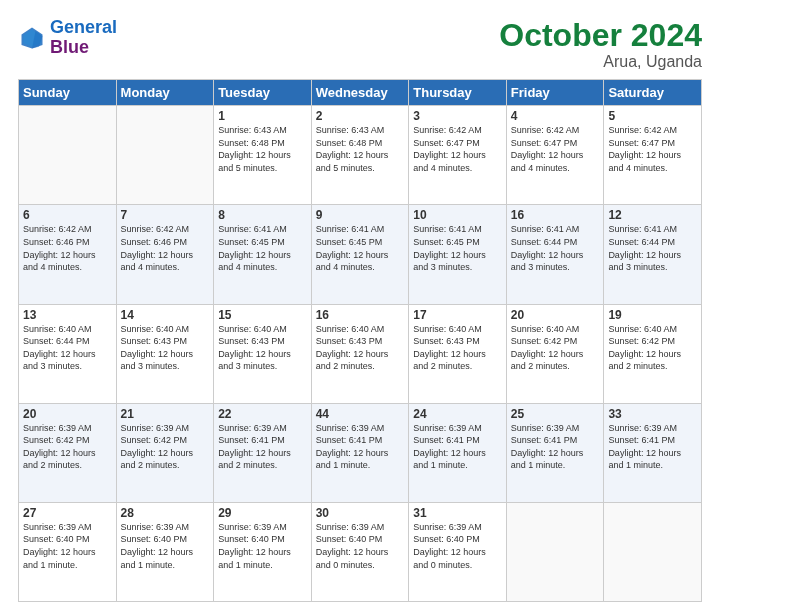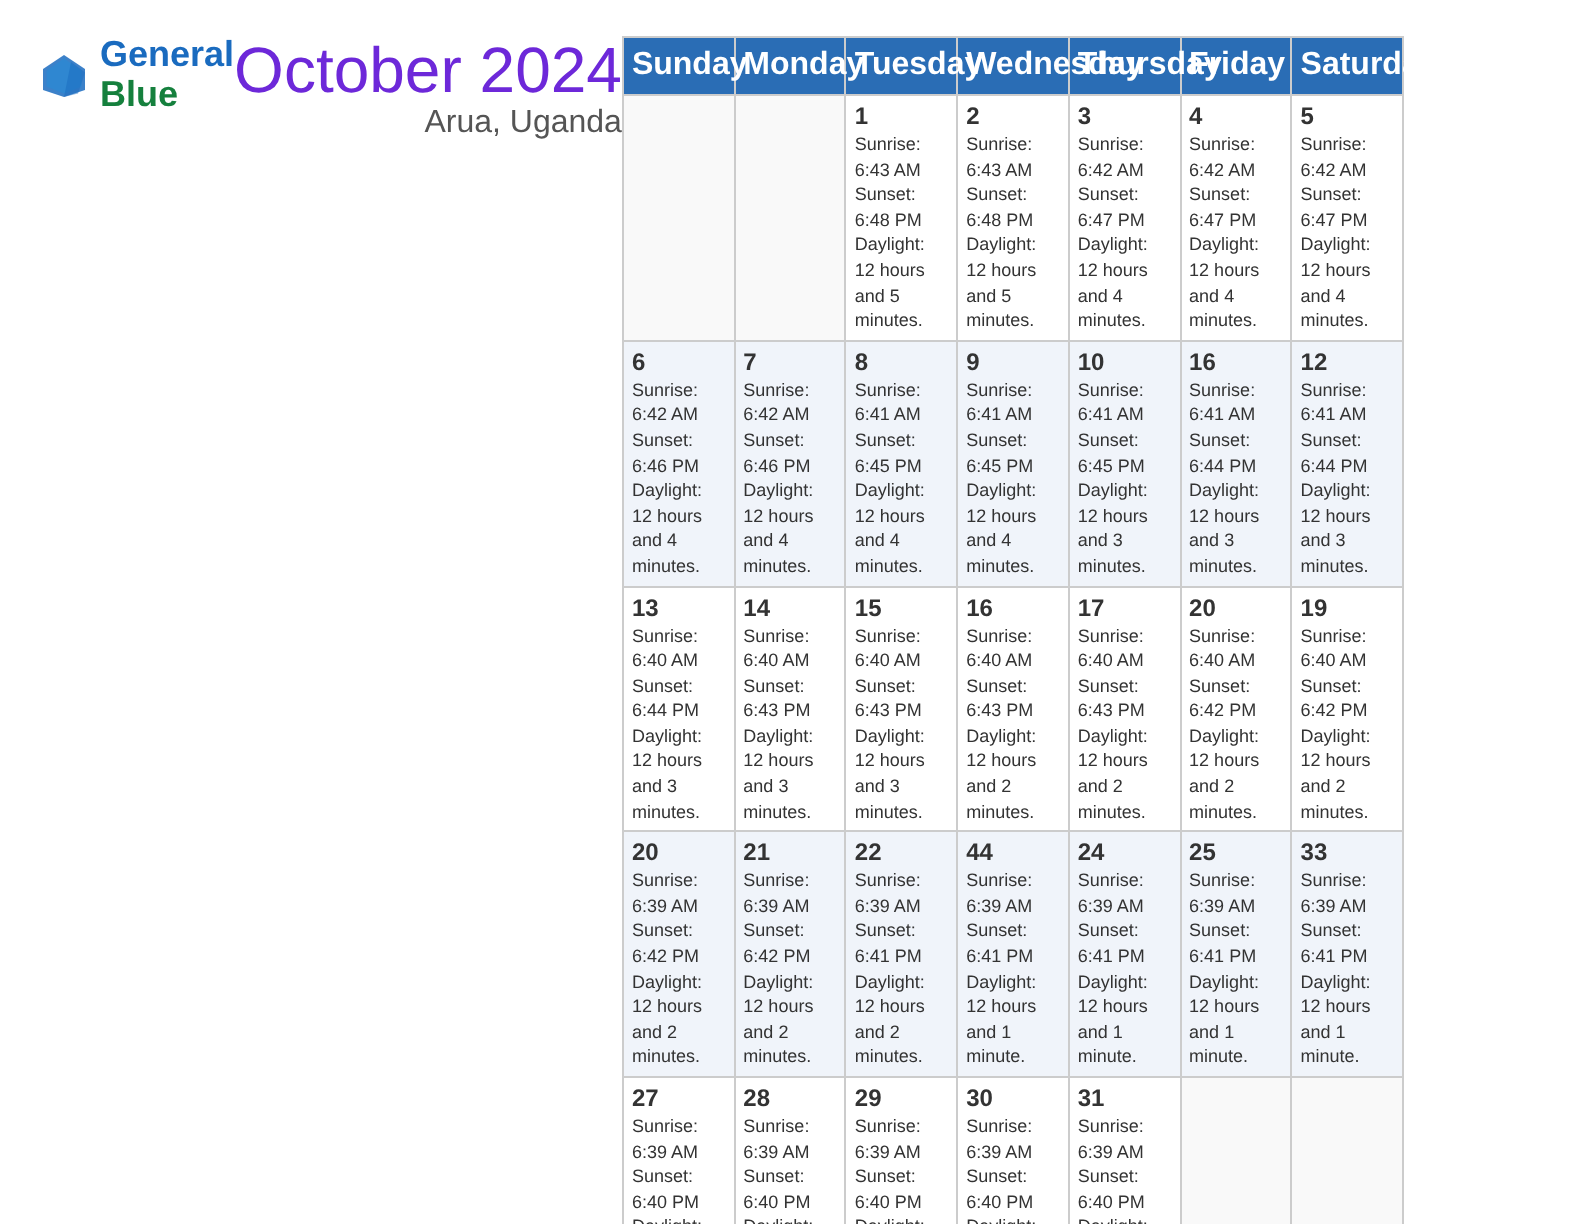--- a/index.html
+++ b/index.html
@@ -8,21 +8,21 @@
       background: #fff;
       width: 792px;
       height: 612px;
       overflow: hidden;
     }
     .page {
       width: 720px;
       height: 612px;
       padding: 18px 18px 10px 18px;
       display: flex;
-      flex-direction: row;
+      flex-direction: column;
     }
     .header {
       display: flex;
       justify-content: space-between;
       align-items: flex-start;
       margin-bottom: 8px;
     }
     .logo {
       display: flex;
       align-items: center;
@@ -39,39 +39,39 @@
     }
     .logo-icon {
       width: 28px;
       height: 28px;
     }
     .title-block {
       text-align: right;
     }
     .month-title {
       font-size: 32px;
-      font-weight: normal;
-      color: #6d28d9;
+      font-weight: bold;
+      color: #15803d;
       line-height: 1.1;
     }
     .location {
       font-size: 16px;
       color: #555;
     }
     .calendar {
       flex: 1;
       border: 1px solid #ccc;
       border-collapse: collapse;
       width: 100%;
       table-layout: fixed;
     }
     .calendar th {
       background-color: #2a6db5;
       color: #fff;
-      font-size: 16px;
+      font-size: 13px;
       font-weight: bold;
       padding: 5px 4px;
       border: 1px solid #ccc;
       text-align: left;
     }
     .calendar td {
       border: 1px solid #ccc;
       vertical-align: top;
       padding: 3px 4px;
       font-size: 9px;
@@ -104,21 +104,21 @@
 <div class="page">
   <div class="header">
     <div class="logo">
       <svg class="logo-icon" viewBox="0 0 32 32">
         <polygon points="16,4 28,12 28,24 16,28 4,24 4,12" fill="#1a6bbf" opacity="0.85"></polygon>
         <polygon points="16,6 26,13 26,22 16,26 6,22 6,13" fill="#2a8ad4" opacity="0.7"></polygon>
         <polygon points="20,8 28,14 24,26 16,28" fill="#1a6bbf" opacity="0.5"></polygon>
       </svg>
       <div class="logo-text">
         <div><span>General</span></div>
-        <div><span style="color:#15803d">Blue</span></div>
+        <div><span style="color:#701a75">Blue</span></div>
       </div>
     </div>
     <div class="title-block">
       <div class="month-title">October 2024</div>
       <div class="location">Arua, Uganda</div>
     </div>
   </div>
 
   <table class="calendar">
     <thead>

